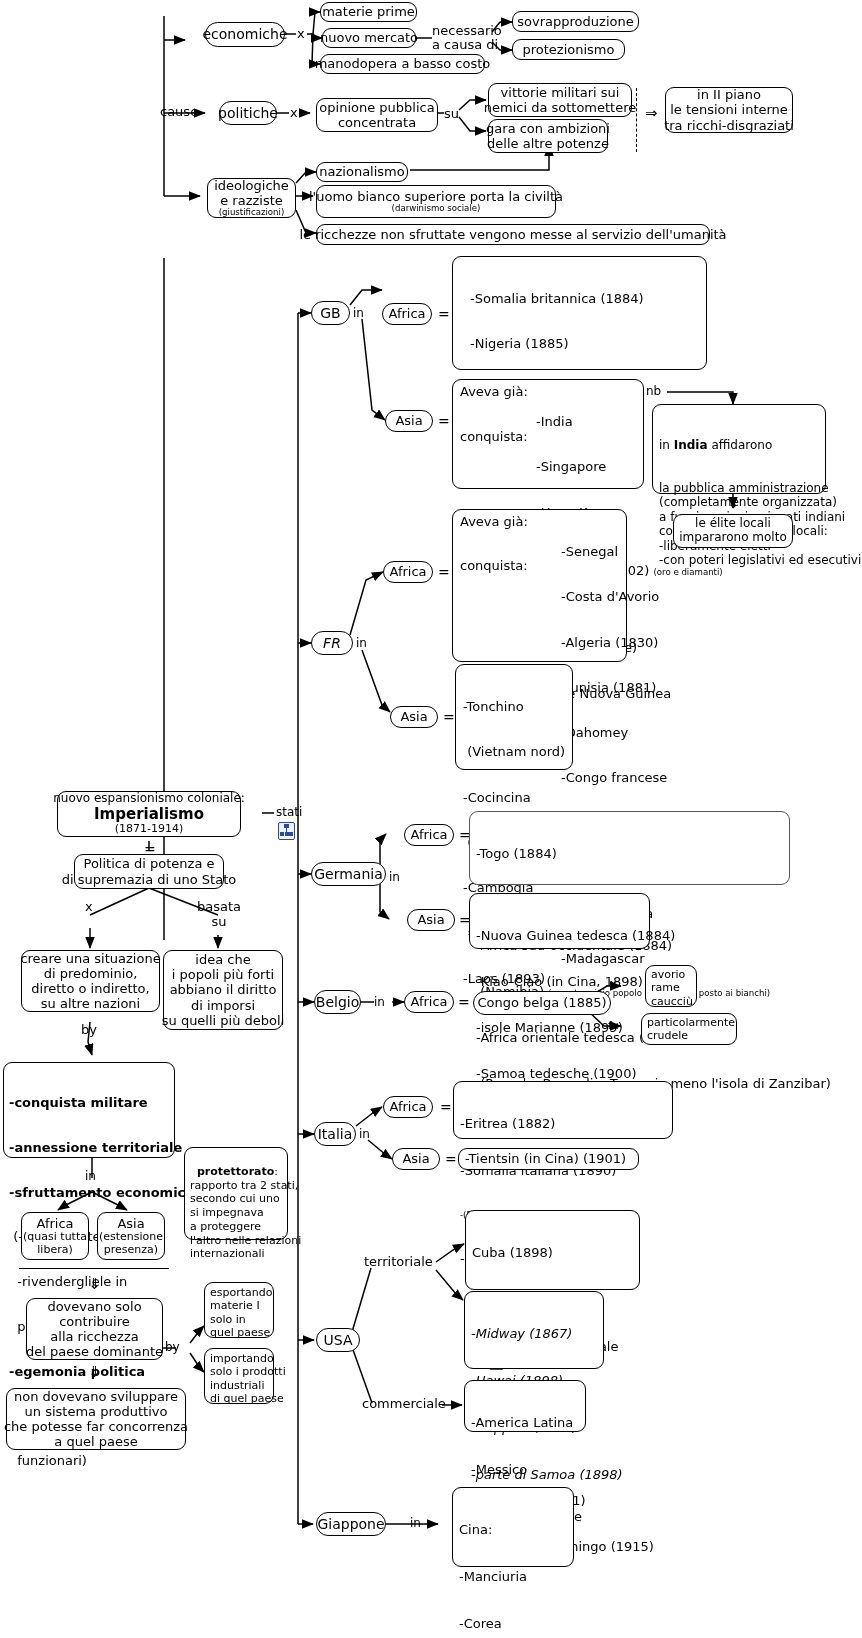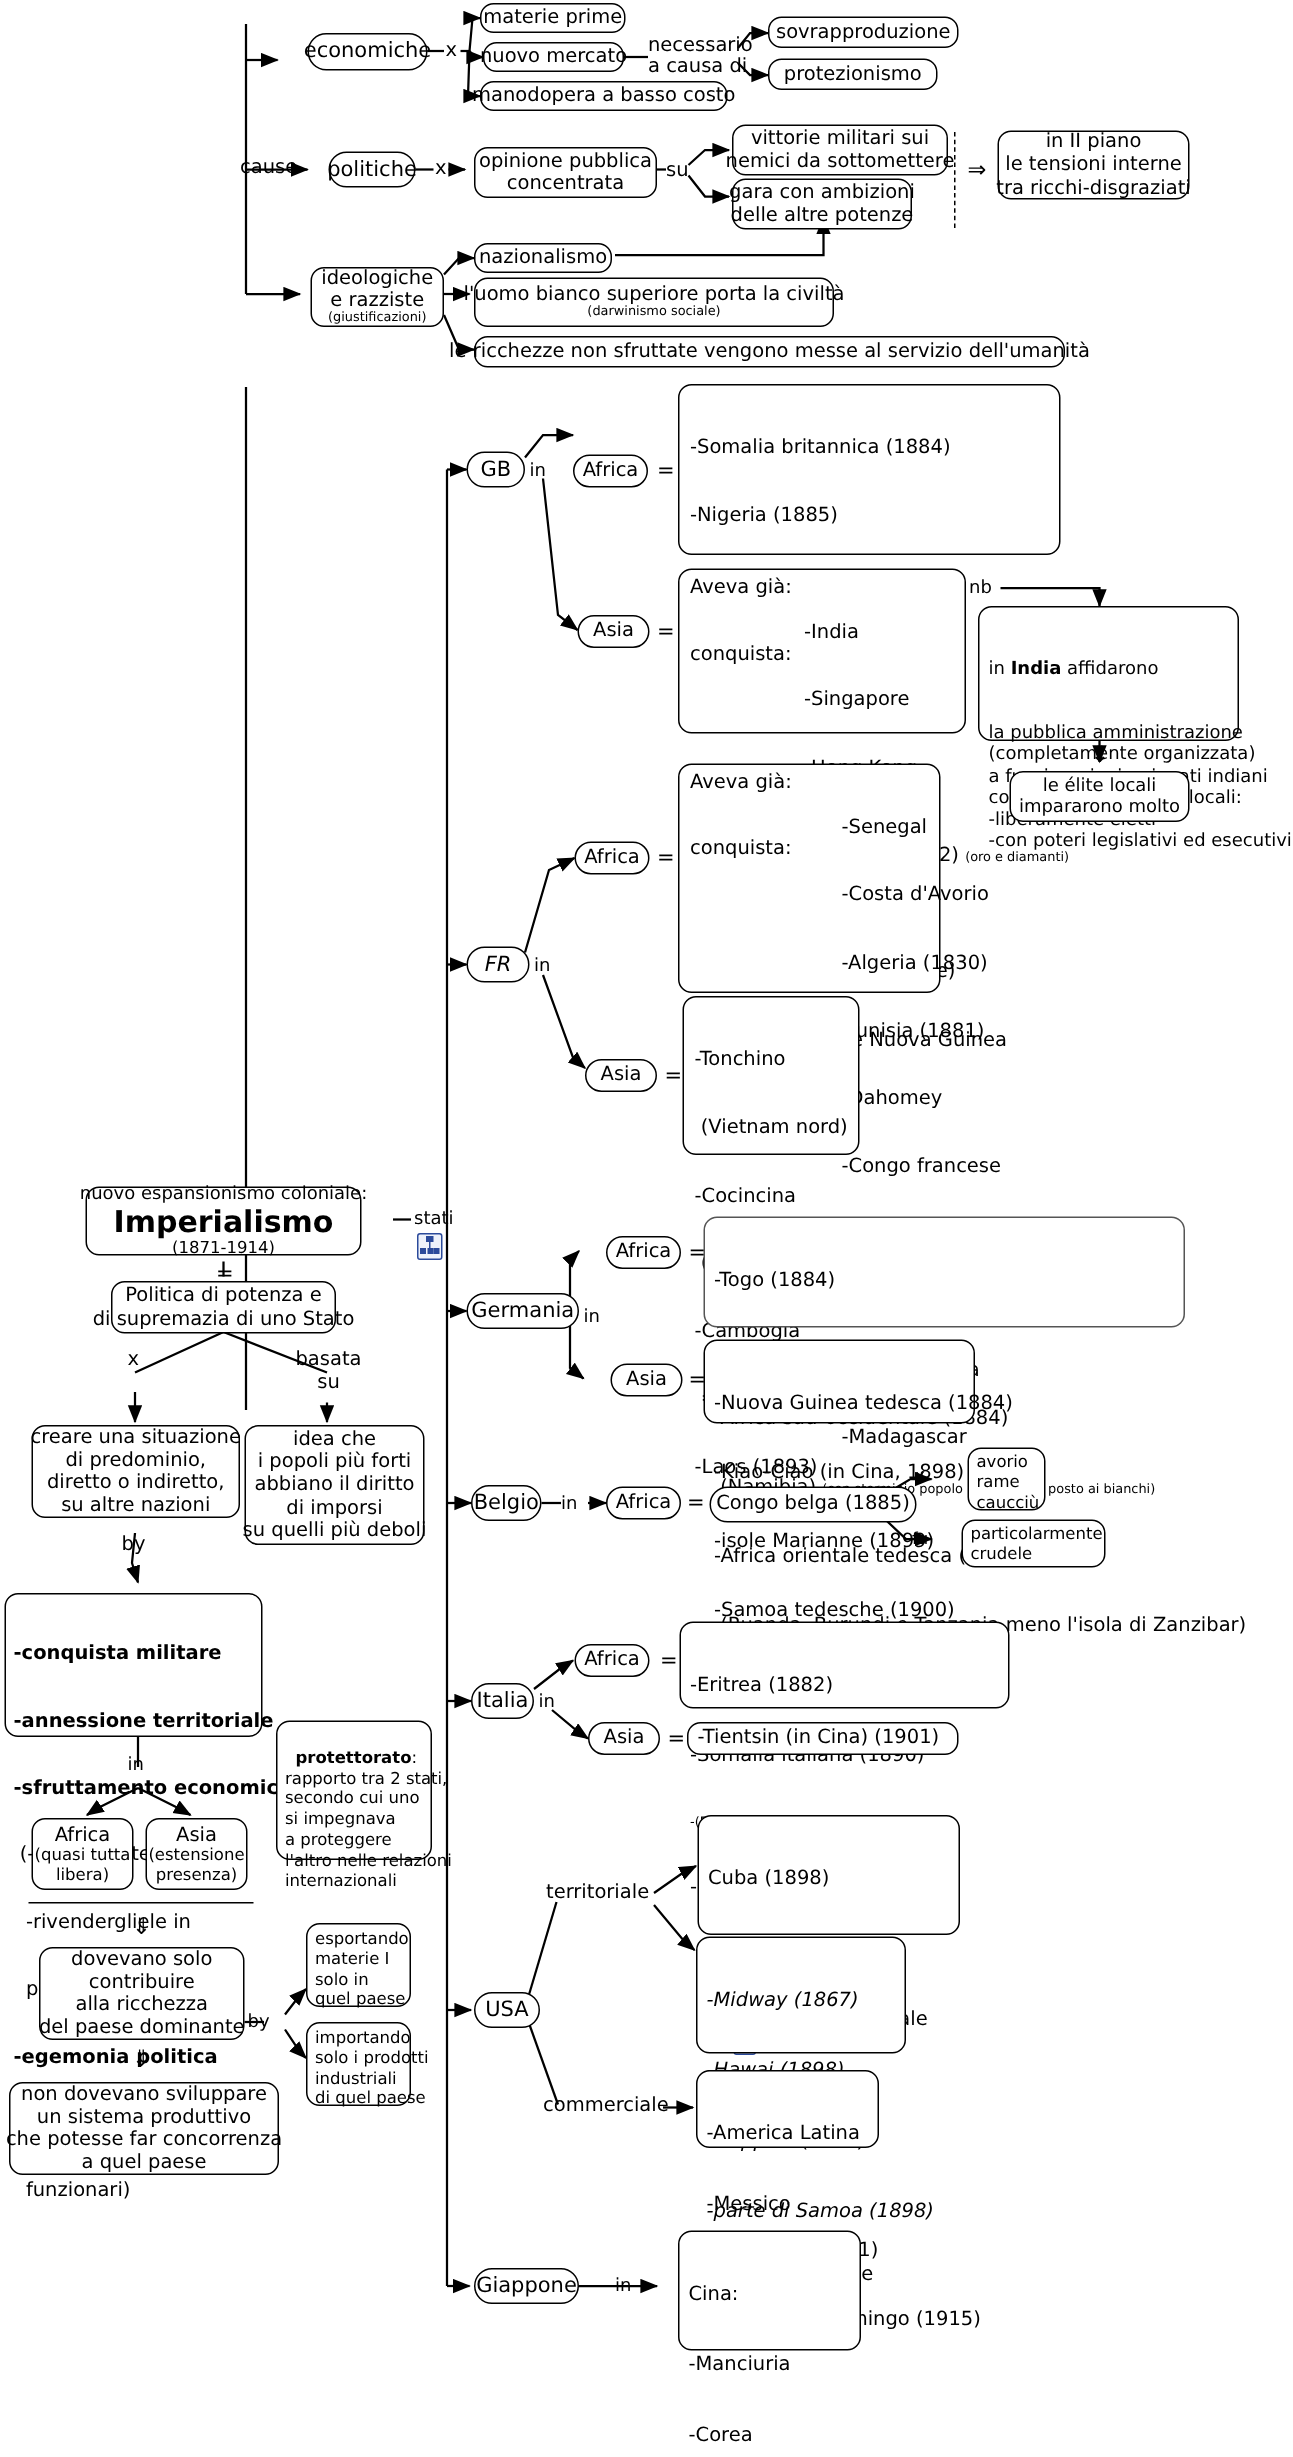--- a/index.html
+++ b/index.html
@@ -17,21 +17,21 @@
   .lbl{position:absolute;white-space:pre;line-height:1.1;}
   .c{text-align:center;}
   .l{text-align:left;}
   .b{font-weight:bold;}
   .xs{font-size:8.6px;}
   .f11{font-size:11px;}
   .f12{font-size:12px;}
   .f13{font-size:13px;}
   .f14{font-size:14px;}
   .f15{font-size:15px;}
-  .f17{font-size:20px;}
+  .f17{font-size:15px;}
   .flexmid{display:flex;align-items:center;justify-content:center;}
   .eq{position:absolute;font-size:14px;}
   .icon{display:inline-block;vertical-align:-3px;width:14px;height:15px;
         border:1px solid #2b4a9b;background:#eef2fb;border-radius:2px;position:relative;}
   .icon i{position:absolute;display:block;background:#2b4a9b;}
   .hline{position:absolute;height:0;border-top:1.5px solid #000;}
 </style>
 </head>
 <body>
 
@@ -179,21 +179,21 @@
 <div class="node flexmid c f13" style="left:316px;top:185px;width:240px;height:33px;flex-direction:column;">
   <span>l'uomo bianco superiore porta la civiltà</span>
   <span class="xs">(darwinismo sociale)</span>
 </div>
 <div class="node flexmid c f13" style="left:316px;top:224px;width:394px;height:21px;">le ricchezze non sfruttate vengono messe al servizio dell'umanità</div>
 
 <div class="node round flexmid c f14" style="left:311px;top:301px;width:39px;height:24px;">GB</div>
 <div class="lbl f12" style="left:353px;top:307px;">in</div>
 <div class="node round flexmid c f13" style="left:382px;top:303px;width:50px;height:22px;">Africa</div>
 <div class="eq" style="left:438px;top:306px;">=</div>
-<div class="node l f13" style="left:452px;top:256px;width:255px;height:114px;padding:4px 7px;">
+<div class="node l f13" style="left:452px;top:256px;width:255px;height:114px;padding:4px 17px;">
   <div>-Somalia britannica (1884)</div>
   <div>-Nigeria (1885)</div>
   <div>-Kenya (1886)</div>
   <div>-Uganda (1895)</div>
   <div><span>-Egitto </span><span class="xs">(Suez fina a 1956)</span></div>
   <div> e Sudan (1882-1898)</div>
   <div><span>-Unione Sudafricana (1902) </span><span class="xs">(oro e diamanti)</span></div>
   <div class="xs">(guerra contro Olandesi (=Boeri))</div>
 </div>
 

